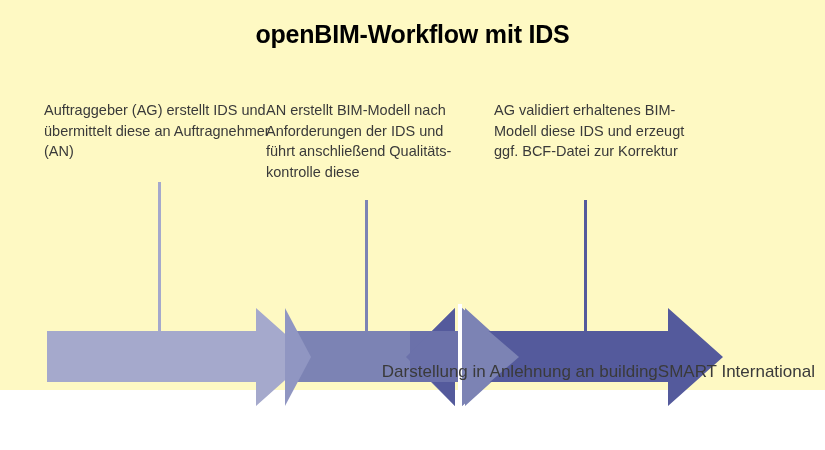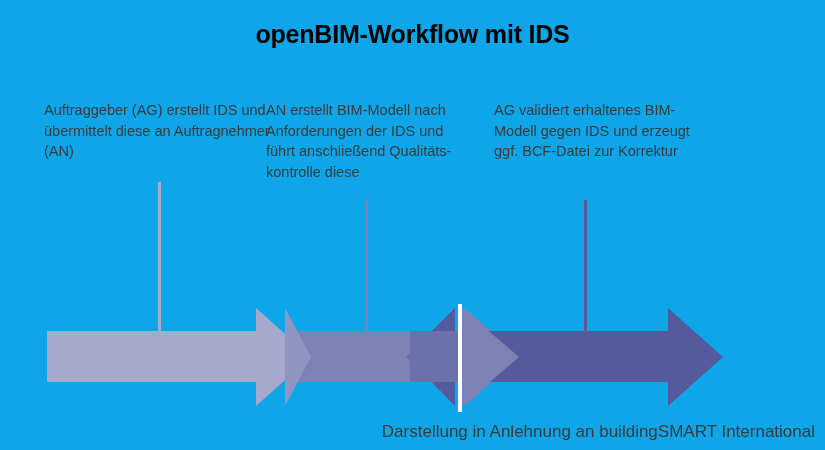--- a/index.html
+++ b/index.html
@@ -9,22 +9,22 @@
   body {
     width: 825px;
     height: 450px;
     background: #ffffff;
     font-family: "Liberation Sans", sans-serif;
     overflow: hidden;
   }
   .canvas {
     position: relative;
     width: 825px;
-    height: 450px;
-    background: #0ea5e9;
+    height: 390px;
+    background: #fef9c3;
   }
   .title {
     position: absolute;
     left: 0;
     top: 20px;
     width: 825px;
     text-align: center;
     font-size: 25px;
     font-weight: bold;
     color: #000000;
@@ -62,21 +62,21 @@
 <body>
 
 <div class="canvas">
 
   <div class="title">openBIM-Workflow mit IDS</div>
 
   <div class="step-label step-1">Auftraggeber (AG) erstellt IDS und übermittelt diese an Auftragnehmer (AN)</div>
 
   <div class="step-label step-2">AN erstellt BIM-Modell nach Anforderungen der IDS und führt anschließend Qualitäts-kontrolle diese</div>
 
-  <div class="step-label step-3">AG validiert erhaltenes BIM-Modell gegen IDS und erzeugt ggf. BCF-Datei zur Korrektur</div>
+  <div class="step-label step-3">AG validiert erhaltenes BIM-Modell diese IDS und erzeugt ggf. BCF-Datei zur Korrektur</div>
 
   <svg class="diagram-svg" viewBox="0 0 825 450">
 
     <polygon points="47,331 256,331 256,308 311,357 256,406 256,382 47,382" fill="#A5A9CC"></polygon>
 
     <rect x="158" y="182" width="3" height="150" fill="#A5A9CC"></rect>
 
     <polygon points="285,331 465,331 465,308 519,357 465,406 465,382 285,382" fill="#7C83B4"></polygon>
 
     <rect x="365" y="200" width="3" height="132" fill="#7C83B4"></rect>

